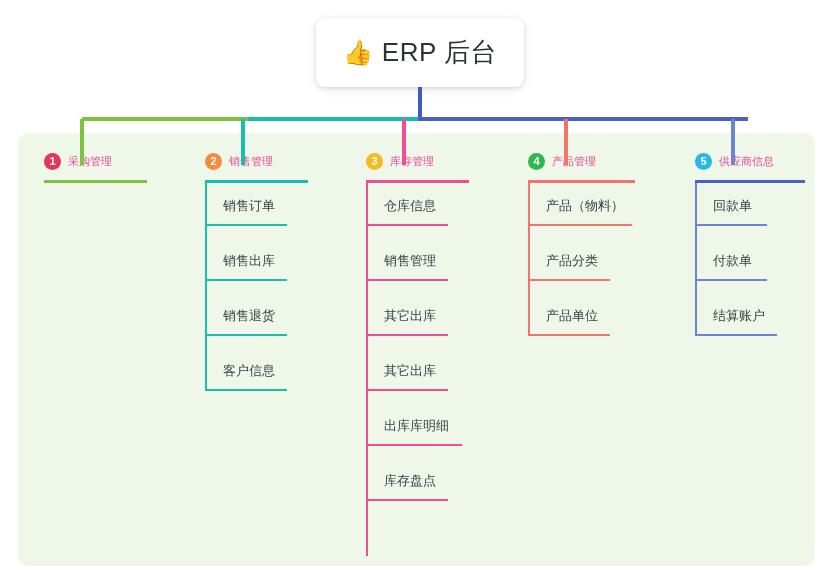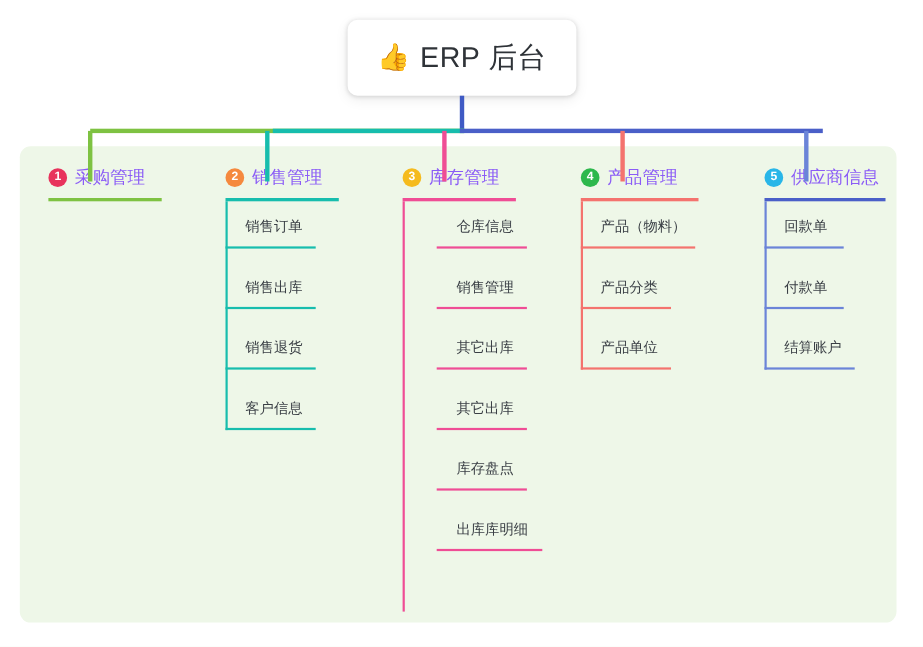--- a/index.html
+++ b/index.html
@@ -40,21 +40,21 @@
 
   
   .col{position:absolute;top:0;}
   .col-head{display:flex;align-items:center;gap:7px;height:32px;padding-top:9px;box-sizing:border-box;}
   .badge{
     width:17px;height:17px;border-radius:50%;
     display:flex;align-items:center;justify-content:center;
     color:#ffffff;font-size:11px;line-height:1;font-weight:bold;
     flex:none;
   }
-  .col-title{font-size:16px;color:#8b5cf6;white-space:nowrap;}
+  .col-title{font-size:11px;color:#ec4899;white-space:nowrap;}
   .head-rule{height:3px;margin-top:7px;}
 
   .items{position:relative;margin-top:0;}
   .spine{position:absolute;left:0;top:0;width:2px;}
   .item{position:relative;height:55px;}
   .item-label{
     position:absolute;left:18px;top:14px;
     font-size:13px;color:#3a3f45;white-space:nowrap;
   }
   .item-rule{position:absolute;left:0;top:41px;height:2px;}
@@ -111,45 +111,45 @@
             <div class="item-rule" style="width: 82px; background: rgb(23, 189, 173);"></div>
           </div>
         </div>
       </div>
       <div class="col" style="left: 366px; top: 141px;">
         <div class="col-head">
           <span class="badge" style="background: rgb(245, 187, 30);">3</span>
           <span class="col-title">库存管理</span>
         </div>
         <div class="head-rule" style="width: 103px; background: rgb(239, 77, 149);"></div>
-        <div class="items" style="height: 385px; padding-left: 31px;">
+        <div class="items" style="height: 385px;">
           <div class="spine" style="height: 373px; background: rgb(239, 77, 149);"></div>
           <div class="item">
             <span class="item-label">仓库信息</span>
             <div class="item-rule" style="width: 82px; background: rgb(239, 77, 149);"></div>
           </div>
           <div class="item">
             <span class="item-label">销售管理</span>
             <div class="item-rule" style="width: 82px; background: rgb(239, 77, 149);"></div>
           </div>
           <div class="item">
             <span class="item-label">其它出库</span>
             <div class="item-rule" style="width: 82px; background: rgb(239, 77, 149);"></div>
           </div>
           <div class="item">
             <span class="item-label">其它出库</span>
-            <div class="item-rule" style="width: 82px; background: rgb(239, 77, 149);"></div>
-          </div>
-          <div class="item">
-            <span class="item-label">库存盘点</span>
             <div class="item-rule" style="width: 82px; background: rgb(239, 77, 149);"></div>
           </div>
           <div class="item">
             <span class="item-label">出库库明细</span>
             <div class="item-rule" style="width: 96px; background: rgb(239, 77, 149);"></div>
+          </div>
+          <div class="item">
+            <span class="item-label">库存盘点</span>
+            <div class="item-rule" style="width: 82px; background: rgb(239, 77, 149);"></div>
           </div>
         </div>
       </div>
       <div class="col" style="left: 528px; top: 141px;">
         <div class="col-head">
           <span class="badge" style="background: rgb(45, 184, 76);">4</span>
           <span class="col-title">产品管理</span>
         </div>
         <div class="head-rule" style="width: 107px; background: rgb(244, 115, 110);"></div>
         <div class="items" style="height: 165px;">

